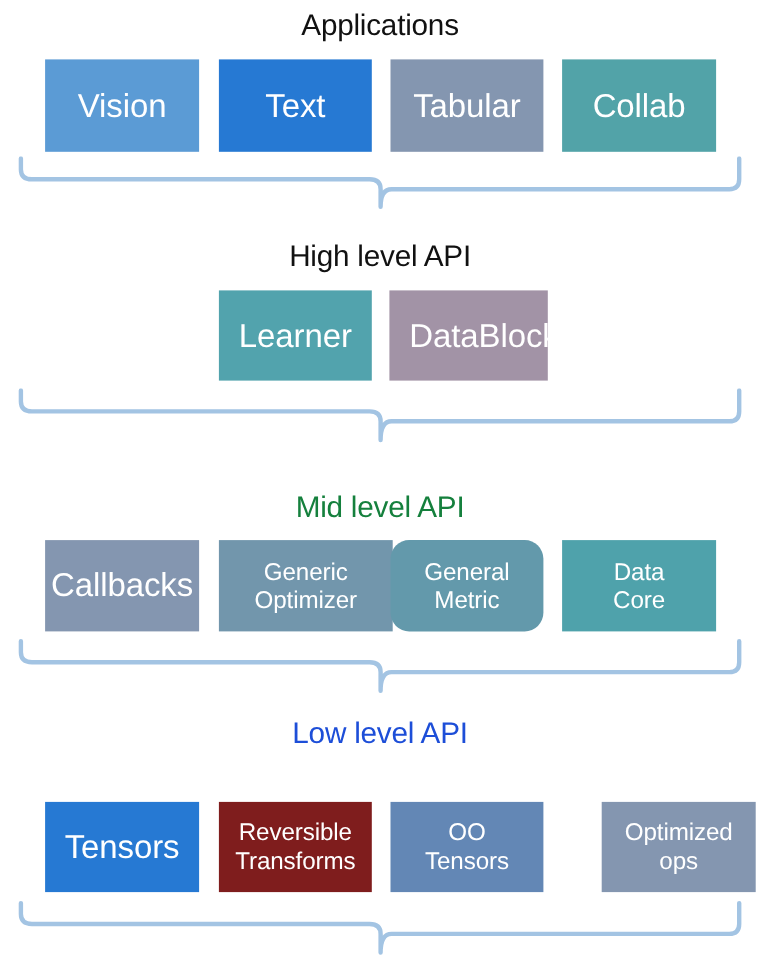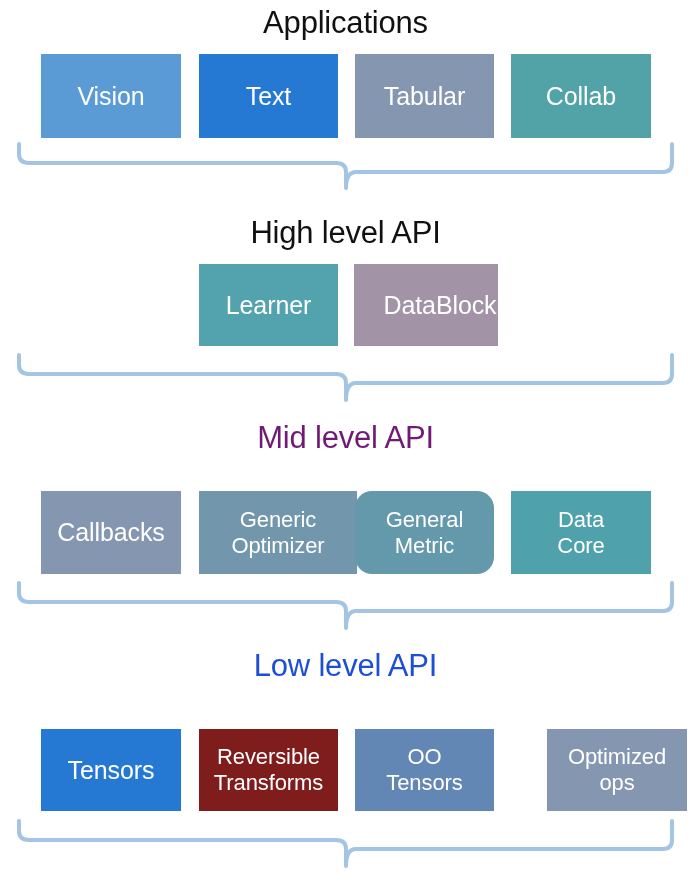--- a/index.html
+++ b/index.html
@@ -14,35 +14,35 @@
     font-family: "Liberation Sans", sans-serif;
     overflow: hidden;
   }
 
   .layer-title {
     position: absolute;
     left: 0;
     width: 691px;
     text-align: center;
     color: #111111;
-    font-size: 31px;
+    font-size: 27px;
     font-weight: 400;
     letter-spacing: -0.2px;
     line-height: 38px;
     white-space: nowrap;
   }
 
   .box {
     position: absolute;
     display: flex;
     align-items: center;
     justify-content: center;
     text-align: center;
     color: #ffffff;
-    font-size: 25px;
+    font-size: 30px;
     font-weight: 400;
     line-height: 27px;
     letter-spacing: -0.1px;
     box-sizing: border-box;
     padding: 0 4px;
   }
   .box.two-line {
     font-size: 22px;
     line-height: 26px;
   }
@@ -86,21 +86,21 @@
 </div>
 <div class="box" style="left: 354px; top: 264px; width: 144px; height: 82px; background: rgb(162, 147, 166); padding-left: 32px;">
   <span class="lbl">DataBlock</span>
 </div>
 
 <svg class="brace" style="top:353px;" width="691" height="56" viewBox="0 0 691 56">
   <path class="brace-path" d="M19,2 L19,12 Q19,21 29,21 L336,21 Q346,21 346,30 L346,47
                               Q346,30 356,30 L663,30 Q672,30 672,21 L672,2" fill="none" stroke-width="4" stroke-linecap="round" stroke-linejoin="round" stroke="#A3C4E3"></path>
 </svg>
 
-<div class="layer-title" style="top: 419px; color: #701a75;">Mid level API</div>
+<div class="layer-title" style="top: 442px; color: #15803d;">Mid level API</div>
 
 <div class="box" style="left: 41px; top: 491px; width: 140px; height: 83px; background: rgb(132, 150, 176);">
   <span class="lbl">Callbacks</span>
 </div>
 <div class="box two-line" style="left: 199px; top: 491px; width: 158px; height: 83px; background: rgb(114, 150, 172);">
   <span class="lbl">Generic
 Optimizer</span>
 </div>
 <div class="box two-line" style="left: 355px; top: 491px; width: 139px; height: 83px; background: rgb(99, 153, 171); border-radius: 17px;">
   <span class="lbl">General

